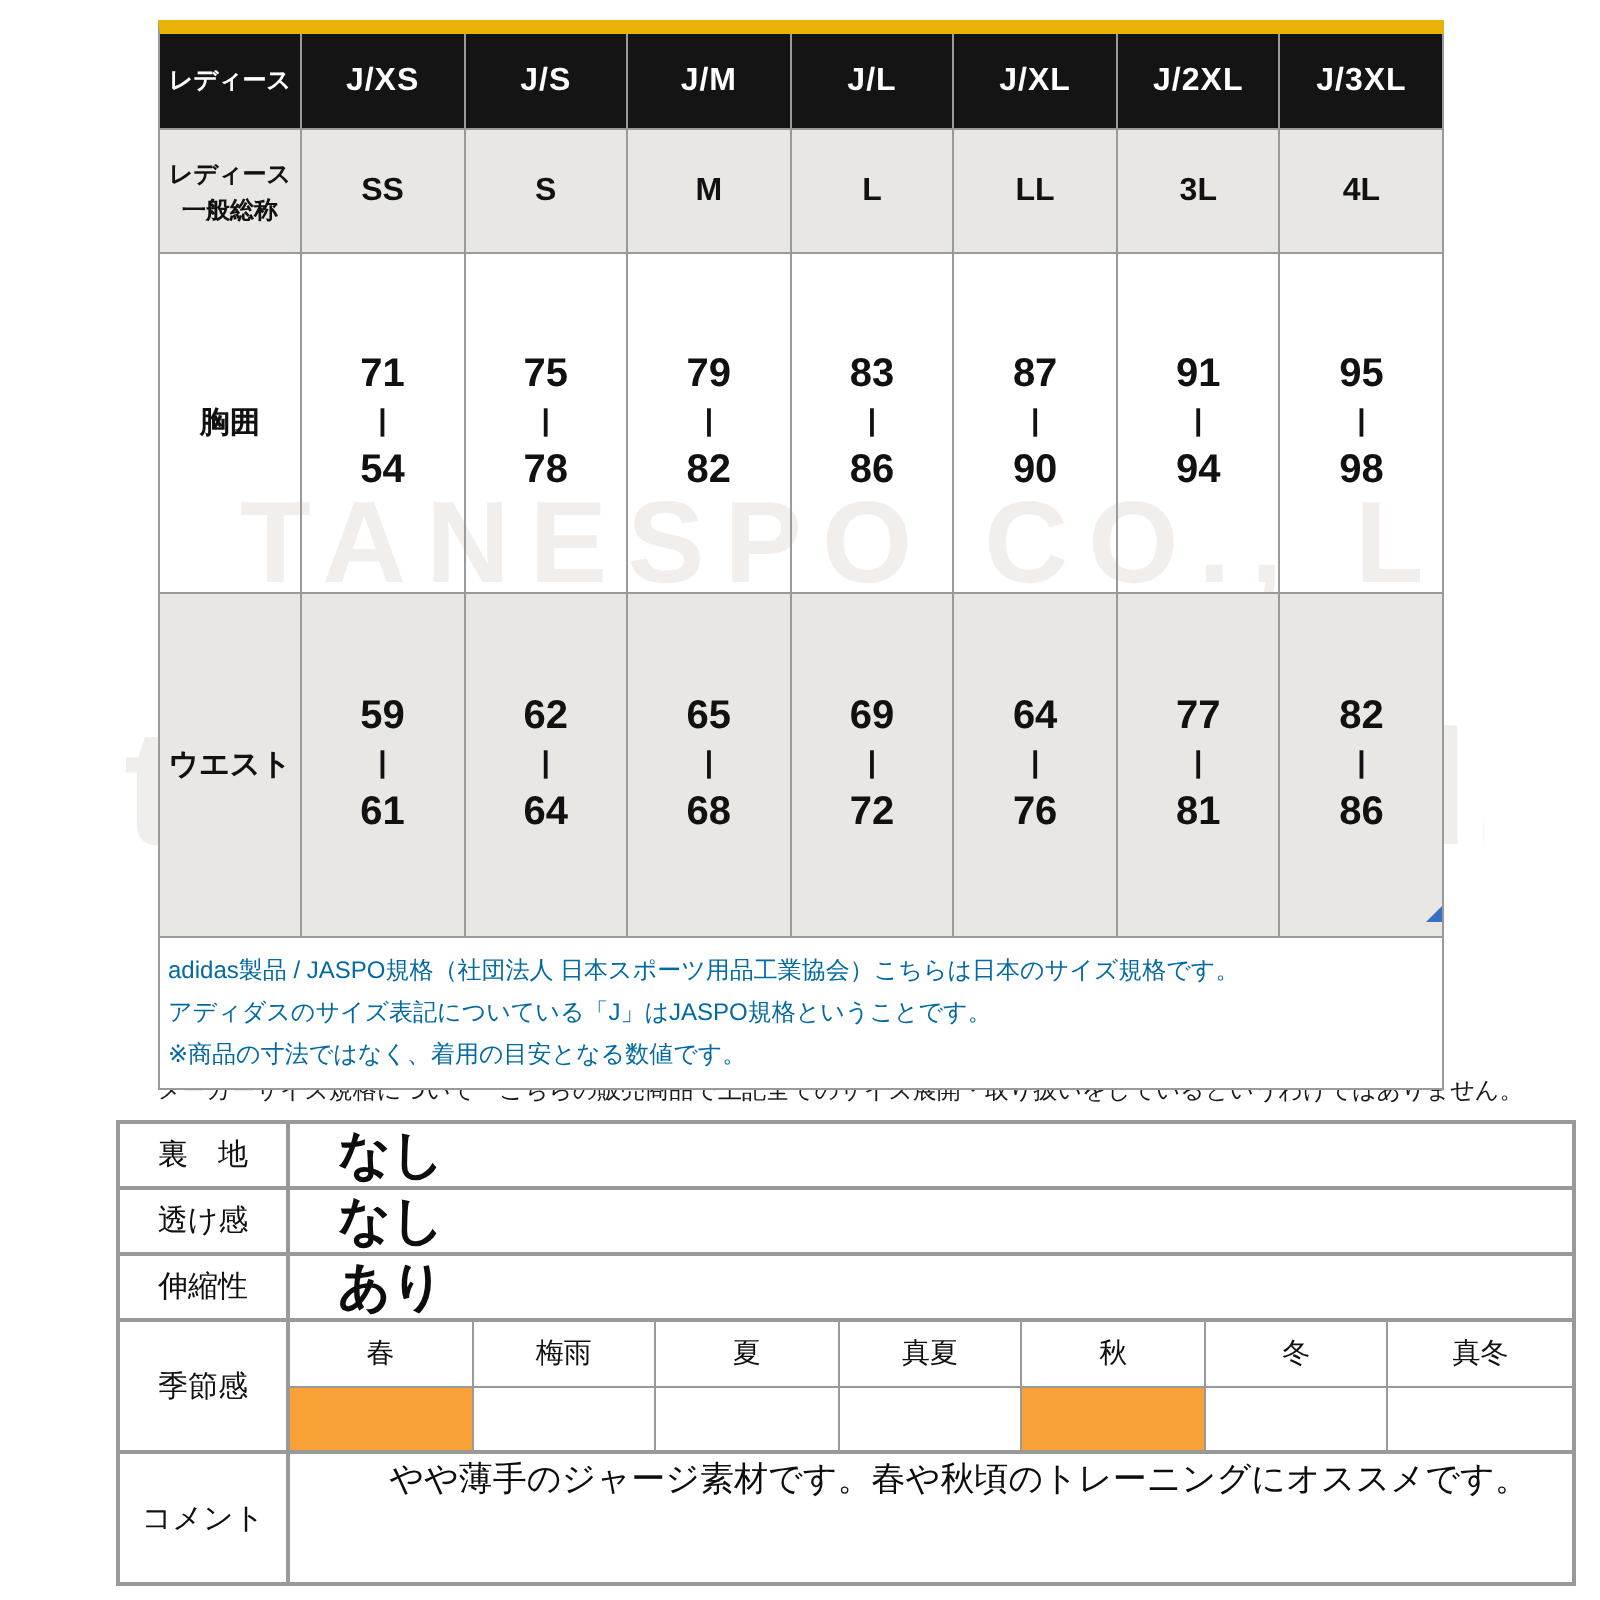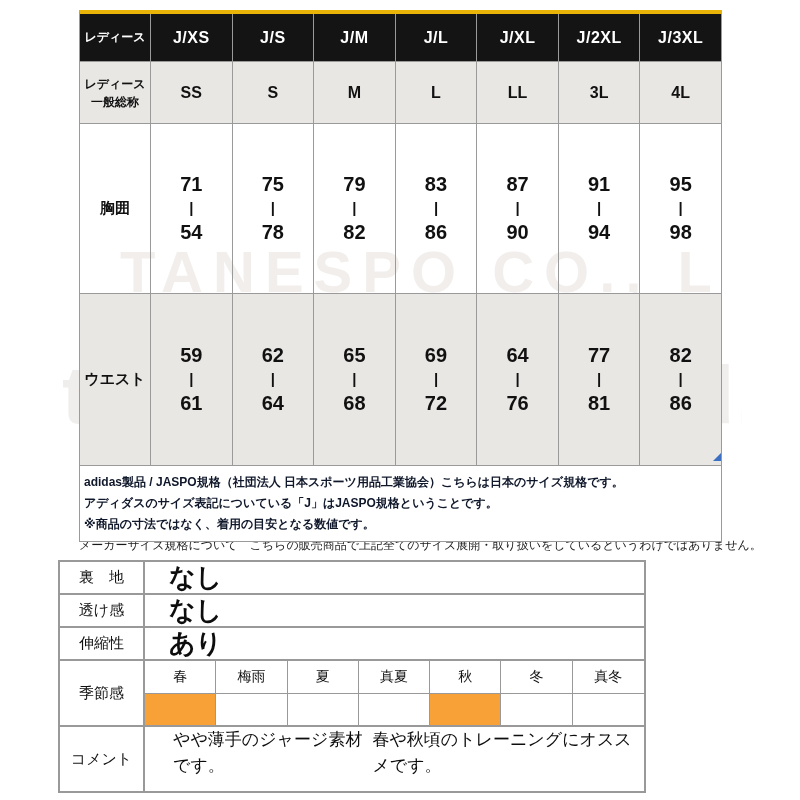--- a/index.html
+++ b/index.html
@@ -1,59 +1,59 @@
 <!DOCTYPE html>
 <html><head>
 <meta charset="utf-8">
 <style>
   * { margin:0; padding:0; box-sizing:border-box; }
   html,body { width:800px; height:800px; background:#ffffff; position:relative;
     font-family:"Liberation Sans","DejaVu Sans",sans-serif; color:#111; overflow:hidden; }
 
   
   .size-table { position:absolute; left:79px; top:10px; width:643px;
-    border-left:1px solid #9a9a9a; border-top:4px solid #eab308; background:#fff; }
+    border-left:1px solid #9a9a9a; border-top:7px solid #eab308; background:#fff; }
   .st-row { display:grid; grid-template-columns:71px repeat(7,1fr); }
   .st-cell { border-right:1px solid #9a9a9a; border-bottom:1px solid #9a9a9a;
     display:flex; flex-direction:column; align-items:center; justify-content:center;
     text-align:center; position:relative; z-index:2; }
   .st-head { height:48px; }
   .st-head .st-cell { background:#141414; color:#fff; font-weight:bold; font-size:16px; letter-spacing:0.5px; }
   .st-head .st-cell.lbl { font-size:12px; letter-spacing:0; }
   .st-general { height:62px; }
   .st-general .st-cell { background:#e9e7e4; font-weight:bold; font-size:16px; }
   .st-general .st-cell.lbl { font-size:12px; line-height:1.5; }
   .st-chest { height:170px; }
   .st-chest .st-cell { background:transparent; }
   .st-waist { height:172px; }
   .st-waist .st-cell { background:#e9e7e4; }
   .range { font-weight:bold; font-size:20px; line-height:1.35; }
   .range .sep { font-size:15px; font-weight:bold; }
   .rowlabel { font-weight:bold; font-size:15px; background:#fff; }
   .st-waist .rowlabel { background:#e9e7e4; }
   .st-notes { border-right:1px solid #9a9a9a; border-bottom:1px solid #9a9a9a;
     padding:6px 5px 6px 4px; background:#fff; position:relative; z-index:2; }
-  .st-notes p { font-size:12px; font-weight:bold; line-height:1.75; color:#0f172a; white-space:nowrap; }
+  .st-notes p { font-size:12px; font-weight:normal; line-height:1.75; color:#0369a1; white-space:nowrap; }
 
   .corner-triangle { position:absolute; z-index:3; left:713px; top:453px; width:0; height:0;
     border-left:8px solid transparent; border-bottom:8px solid #3b6fc4; }
 
   
   .wm { position:absolute; z-index:1; font-weight:800; white-space:nowrap; pointer-events:none; }
   .wm1 { left:120px; top:238px; height:58px; width:590px; overflow:hidden; font-size:58px;
     letter-spacing:10px; color:rgba(196,178,168,0.22); text-transform:uppercase; }
   .wm2 { left:62px; top:348px; height:100px; width:680px; overflow:hidden; font-size:82px;
     letter-spacing:2px; color:rgba(170,160,152,0.18); }
 
   
   .maker-note { position:absolute; left:79px; top:537px; width:668px; font-size:12px;
     color:#1a1a1a; white-space:nowrap; }
 
   
-  .spec-table { position:absolute; left:58px; top:560px; width:588px;
+  .spec-table { position:absolute; left:58px; top:560px; width:730px;
     border:2px solid #999; background:#fff; }
   .sp-row { display:flex; border-bottom:2px solid #999; }
   .sp-row:last-child { border-bottom:none; }
   .sp-label { width:85px; flex:0 0 85px; border-right:2px solid #999;
     display:flex; align-items:center; justify-content:center;
     font-size:15px; color:#111; text-align:center; }
   .sp-value { flex:1; display:flex; align-items:center; padding-left:24px;
     font-size:26px; font-weight:bold; color:#0d0d0d; }
   .sp-simple { height:33px; }
   .sp-season { height:66px; }

